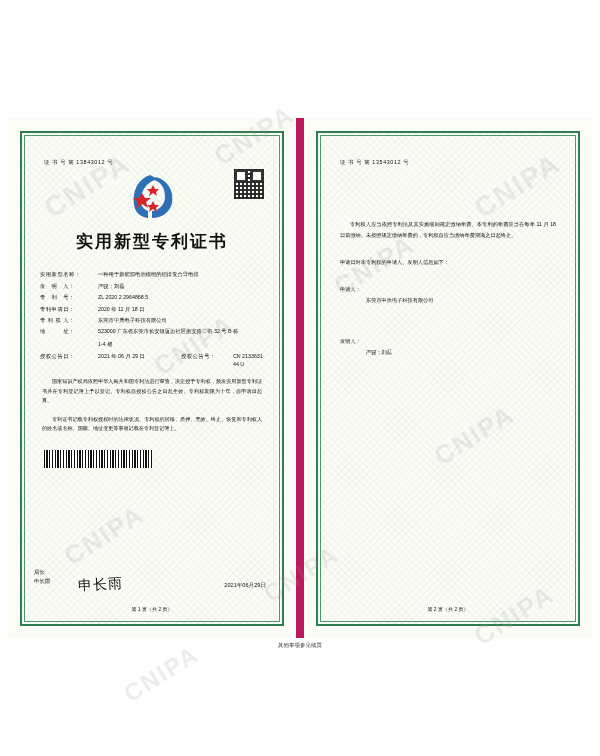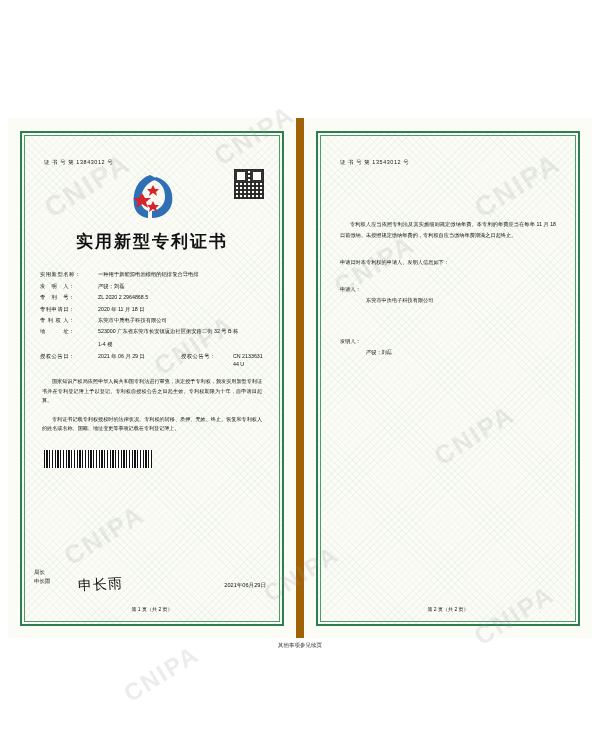--- a/index.html
+++ b/index.html
@@ -18,21 +18,21 @@
     width: 600px;
     height: 756px;
     background: #ffffff;
   }
   .sheet {
     position: absolute;
     left: 8px;
     top: 118px;
     width: 584px;
     height: 520px;
-    background: #a16207;
+    background: #be185d;
     display: flex;
     gap: 8px;
   }
   .cert {
     position: relative;
     width: 292px;
     height: 520px;
     background: #fcfcf7;
     box-sizing: border-box;
     padding: 14px 12px;

